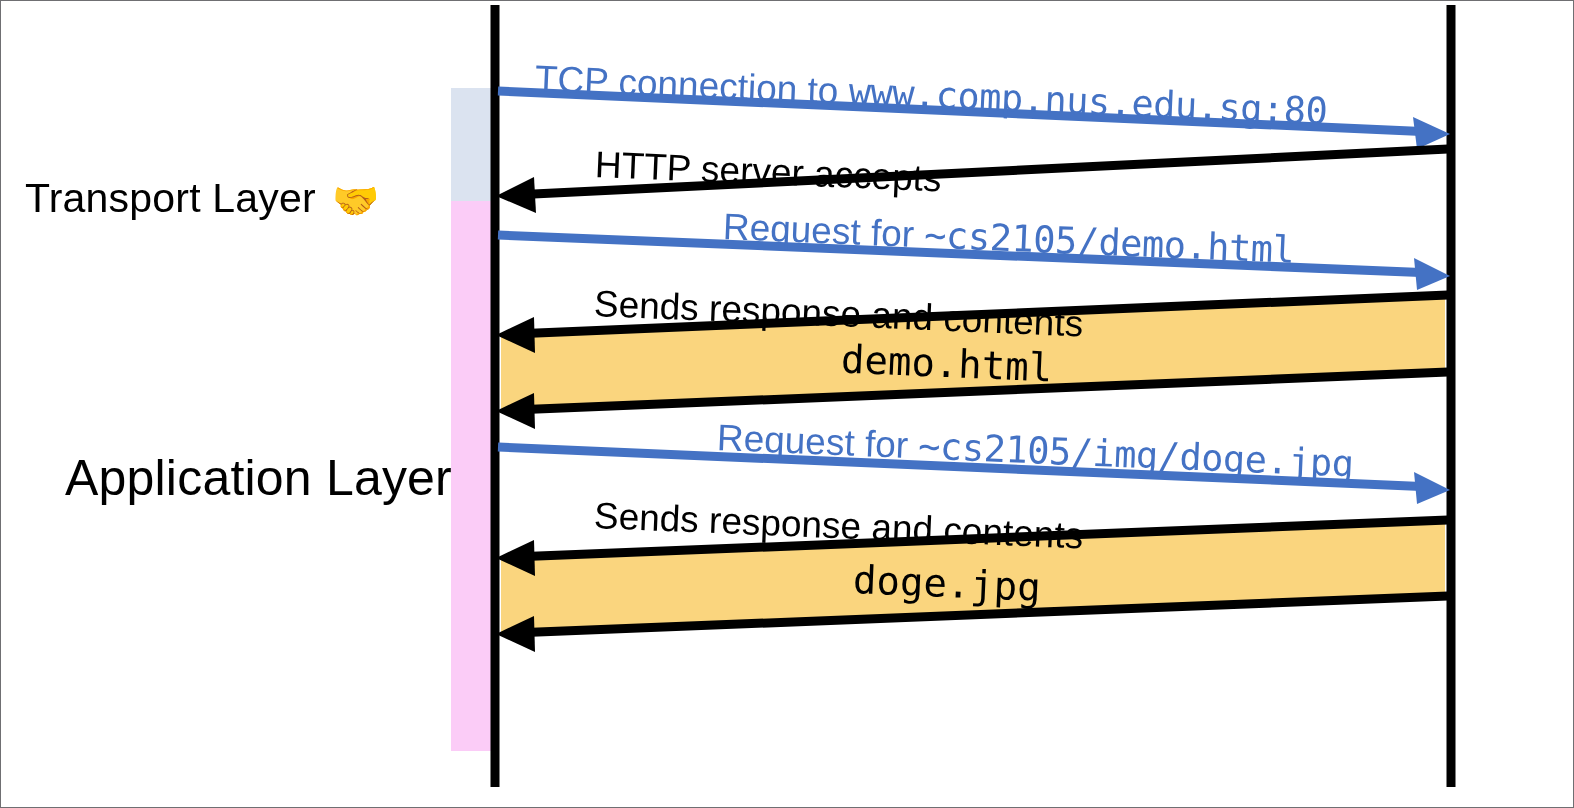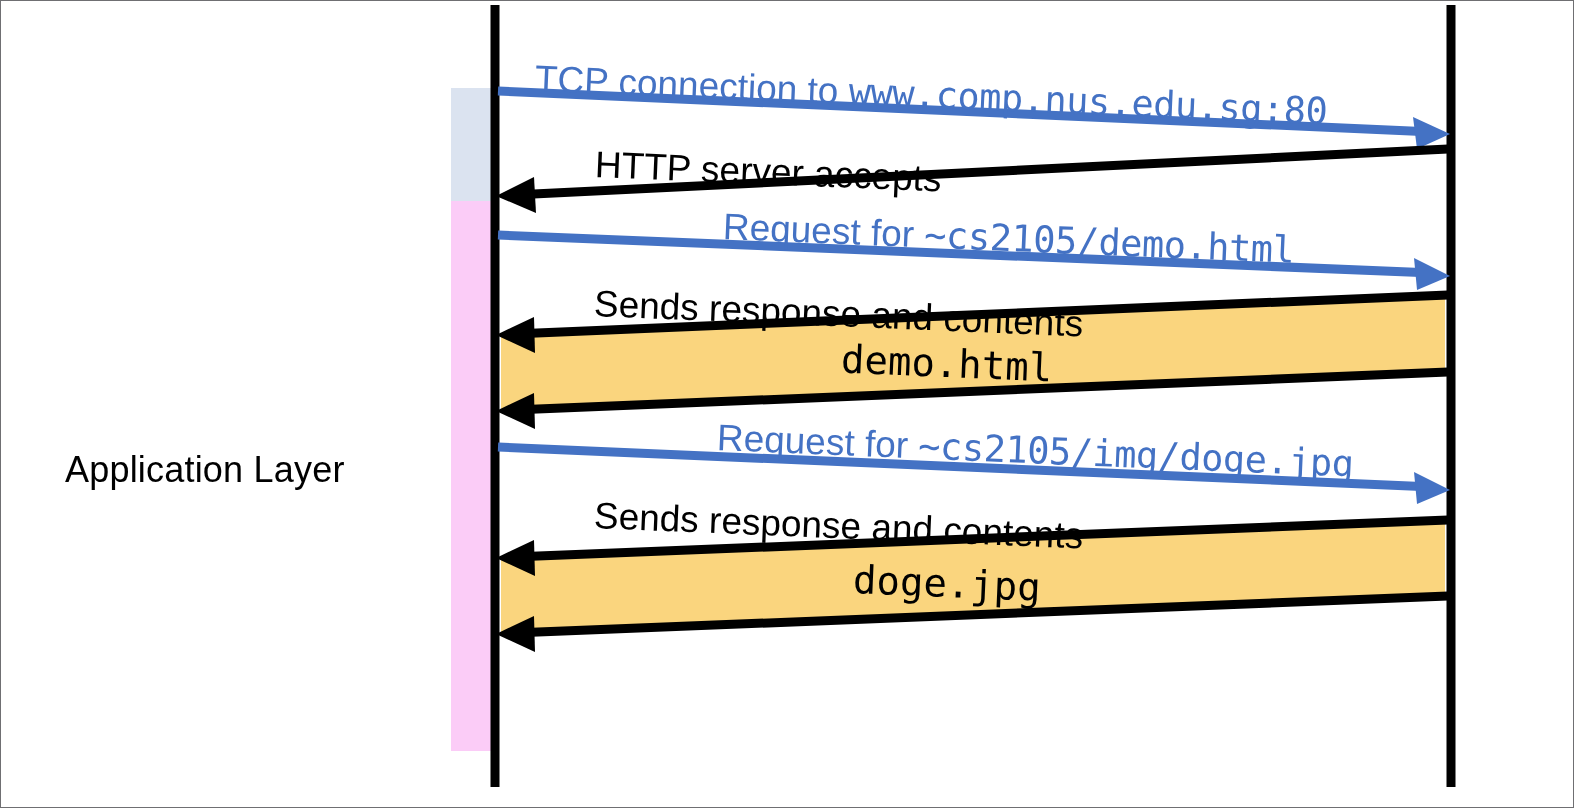--- a/index.html
+++ b/index.html
@@ -33,21 +33,21 @@
     letter-spacing: 0.2px;
   }
   #transport-label {
     left: 24px;
     top: 174px;
     font-size: 41px;
   }
   #application-label {
     left: 64px;
     top: 448px;
-    font-size: 36px;
+    font-size: 50px;
   }
   .handshake-emoji {
     font-size: 38px;
     margin-left: 16px;
     vertical-align: -2px;
   }
   .msg-text {
     position: absolute;
     white-space: nowrap;
     color: #000000;
@@ -118,20 +118,23 @@
       <polygon points="495,557 533,539 534,575" fill="#000000"></polygon>
     </g>
 
     <g>
       <line x1="1447" y1="595" x2="512" y2="632" stroke="#000000" stroke-width="9"></line>
       <polygon points="495,633 533,615 534,651" fill="#000000"></polygon>
     </g>
 
   </svg>
 
+  <div class="layer-label" id="transport-label">
+    <span>Transport Layer</span><span class="handshake-emoji">🤝</span>
+  </div>
 
   <div class="layer-label" id="application-label">
     <span>Application Layer</span>
   </div>
 
   <div class="msg-text blue" style="left:534px; top:56px; font-size:37px; transform:rotate(2.4deg);">
     <span>TCP connection to </span><span class="mono">www.comp.nus.edu.sg:80</span>
   </div>
 
   <div class="msg-text" style="left:594px; top:143px; font-size:37px; transform:rotate(2.4deg);">

